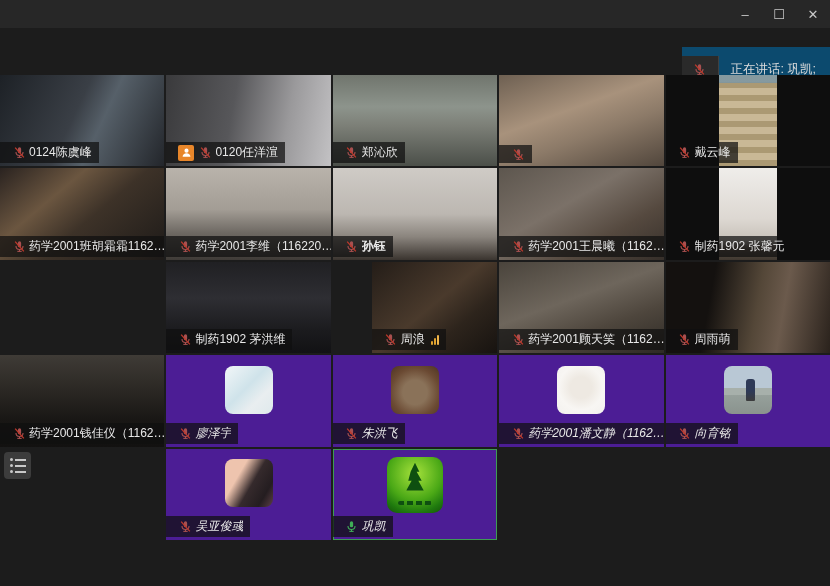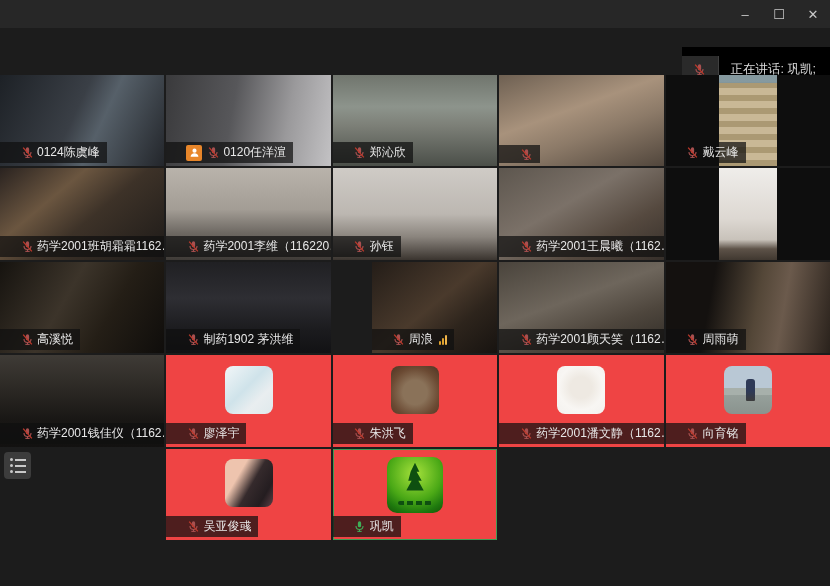--- a/index.html
+++ b/index.html
@@ -14,52 +14,52 @@
     position:absolute;top:0;left:0;width:830px;height:28px;
     background:#272727;display:flex;align-items:center;justify-content:center;
   }
   .titlebar .title{font-size:12.5px;color:#cfcfcf;letter-spacing:.5px;}
   .win-controls{position:absolute;right:0;top:0;height:28px;display:flex;}
   .win-btn{width:34px;height:28px;display:flex;align-items:center;justify-content:center;
     color:#c8c8c8;font-size:13px;cursor:default;}
   
   .status-bar{
     position:absolute;top:47px;right:0;height:45px;
-    display:flex;align-items:center;background:#000000;
+    display:flex;align-items:center;background:#0c4a6e;
   }
   .status-mic{width:36px;height:27px;display:flex;align-items:center;justify-content:center;
     border-right:1px solid #404040;background:#2a2a2a;}
   .status-text{font-size:12.5px;color:#dcdcdc;padding:0 14px 0 12px;white-space:nowrap;}
   
   .grid{
     position:absolute;top:75px;left:0;width:830px;height:465px;
     display:grid;grid-template-columns:repeat(5,1fr);grid-template-rows:repeat(5,1fr);
     gap:2px;
   }
   .tile{position:relative;background:#262626;overflow:hidden;}
   .tile.selected{box-shadow:inset 0 0 0 1px #3f9b54;}
   
   .label{
     position:absolute;left:0;bottom:3px;max-width:96%;
     display:flex;align-items:center;gap:3px;
-    background:rgba(15,15,15,.72);padding:2px 7px 2px 20px;
+    background:rgba(15,15,15,.72);padding:2px 7px 2px 12px;
     font-size:12px;color:#e8e8e8;white-space:nowrap;overflow:hidden;
   }
   .label .nm{overflow:hidden;text-overflow:ellipsis;}
   .micbox{display:flex;align-items:center;justify-content:center;width:14px;height:14px;flex:0 0 auto;}
   .hostbadge{width:16px;height:16px;border-radius:2px;background:#e8862a;
     display:flex;align-items:center;justify-content:center;flex:0 0 auto;margin-right:1px;}
   .sigbox{display:flex;align-items:flex-end;gap:1px;height:10px;margin-left:3px;flex:0 0 auto;}
   .sigbox i{display:block;width:2px;background:#e0a22e;border-radius:1px;}
   .sigbox i:nth-child(1){height:4px;}.sigbox i:nth-child(2){height:7px;}.sigbox i:nth-child(3){height:10px;background:#f0b54a;}
   
   .tile.portrait{background:#0e0e0e;}
   .strip{position:absolute;top:0;bottom:0;left:50%;transform:translateX(-50%);width:58px;}
   
-  .tile.avatile{background:#ef4444;}
+  .tile.avatile{background:#4c1d95;font-style:italic;}
   .avatar{
     position:absolute;left:50%;top:38%;transform:translate(-50%,-50%);
     width:48px;height:48px;border-radius:8px;
   }
   .avatar.big{width:56px;height:56px;border-radius:10px;top:40%;}
   
   .v1{background:linear-gradient(115deg,#1d2126,#3a3f46 45%,#566069 60%,#23262b);}
   .v2{background:linear-gradient(100deg,#3a3a3c,#57575a 40%,#9a999b 72%,#c3c2c4);}
   .v3{background:linear-gradient(180deg,#70756d,#8d948c 35%,#7d8078 55%,#4b4f49);}
   .v4{background:linear-gradient(160deg,#6e6052,#a8927c 40%,#8c7a68 62%,#51463c);}
@@ -225,21 +225,21 @@
             <rect x="9" y="2.5" width="6" height="11" rx="3" fill="#a85050"></rect>
             <path d="M5.5 11a6.5 6.5 0 0 0 13 0" fill="none" stroke="#a85050" stroke-width="2"></path>
             <line x1="12" y1="17.5" x2="12" y2="21" stroke="#a85050" stroke-width="2"></line>
             <line x1="8" y1="21" x2="16" y2="21" stroke="#a85050" stroke-width="2"></line>
             <line x1="4" y1="3" x2="20" y2="21" stroke="#c0392b" stroke-width="2.4"></line>
           </svg>
         </span>
         <span class="nm">药学2001李维（1162200109...</span>
       </div>
     </div>
-    <div class="tile v7" style="grid-area: 2 / 3;">
+    <div class="tile v7" style="grid-area: 2 / 3; font-weight: bold;">
       <div class="label">
         <span class="micbox">
           <svg width="13" height="13" viewBox="0 0 24 24">
             <rect x="9" y="2.5" width="6" height="11" rx="3" fill="#a85050"></rect>
             <path d="M5.5 11a6.5 6.5 0 0 0 13 0" fill="none" stroke="#a85050" stroke-width="2"></path>
             <line x1="12" y1="17.5" x2="12" y2="21" stroke="#a85050" stroke-width="2"></line>
             <line x1="8" y1="21" x2="16" y2="21" stroke="#a85050" stroke-width="2"></line>
             <line x1="4" y1="3" x2="20" y2="21" stroke="#c0392b" stroke-width="2.4"></line>
           </svg>
         </span>
@@ -255,33 +255,31 @@
             <line x1="12" y1="17.5" x2="12" y2="21" stroke="#a85050" stroke-width="2"></line>
             <line x1="8" y1="21" x2="16" y2="21" stroke="#a85050" stroke-width="2"></line>
             <line x1="4" y1="3" x2="20" y2="21" stroke="#c0392b" stroke-width="2.4"></line>
           </svg>
         </span>
         <span class="nm">药学2001王晨曦（11622001...</span>
       </div>
     </div>
     <div class="tile portrait" style="grid-area: 2 / 5;">
       <div class="strip p2"></div>
-    </div>
-    <div class="tile v9" style="grid-area: 3 / 1;">
-      <div class="label">
-        <span class="micbox">
-          <svg width="13" height="13" viewBox="0 0 24 24">
-            <rect x="9" y="2.5" width="6" height="11" rx="3" fill="#a85050"></rect>
-            <path d="M5.5 11a6.5 6.5 0 0 0 13 0" fill="none" stroke="#a85050" stroke-width="2"></path>
-            <line x1="12" y1="17.5" x2="12" y2="21" stroke="#a85050" stroke-width="2"></line>
-            <line x1="8" y1="21" x2="16" y2="21" stroke="#a85050" stroke-width="2"></line>
-            <line x1="4" y1="3" x2="20" y2="21" stroke="#c0392b" stroke-width="2.4"></line>
-          </svg>
-        </span>
-        <span class="nm">高溪悦</span>
+      <div class="label">
+        <span class="micbox">
+          <svg width="13" height="13" viewBox="0 0 24 24">
+            <rect x="9" y="2.5" width="6" height="11" rx="3" fill="#a85050"></rect>
+            <path d="M5.5 11a6.5 6.5 0 0 0 13 0" fill="none" stroke="#a85050" stroke-width="2"></path>
+            <line x1="12" y1="17.5" x2="12" y2="21" stroke="#a85050" stroke-width="2"></line>
+            <line x1="8" y1="21" x2="16" y2="21" stroke="#a85050" stroke-width="2"></line>
+            <line x1="4" y1="3" x2="20" y2="21" stroke="#c0392b" stroke-width="2.4"></line>
+          </svg>
+        </span>
+        <span class="nm">制药1902 张馨元</span>
       </div>
     </div>
     <div class="tile v10" style="grid-area: 3 / 2;">
       <div class="label">
         <span class="micbox">
           <svg width="13" height="13" viewBox="0 0 24 24">
             <rect x="9" y="2.5" width="6" height="11" rx="3" fill="#a85050"></rect>
             <path d="M5.5 11a6.5 6.5 0 0 0 13 0" fill="none" stroke="#a85050" stroke-width="2"></path>
             <line x1="12" y1="17.5" x2="12" y2="21" stroke="#a85050" stroke-width="2"></line>
             <line x1="8" y1="21" x2="16" y2="21" stroke="#a85050" stroke-width="2"></line>

